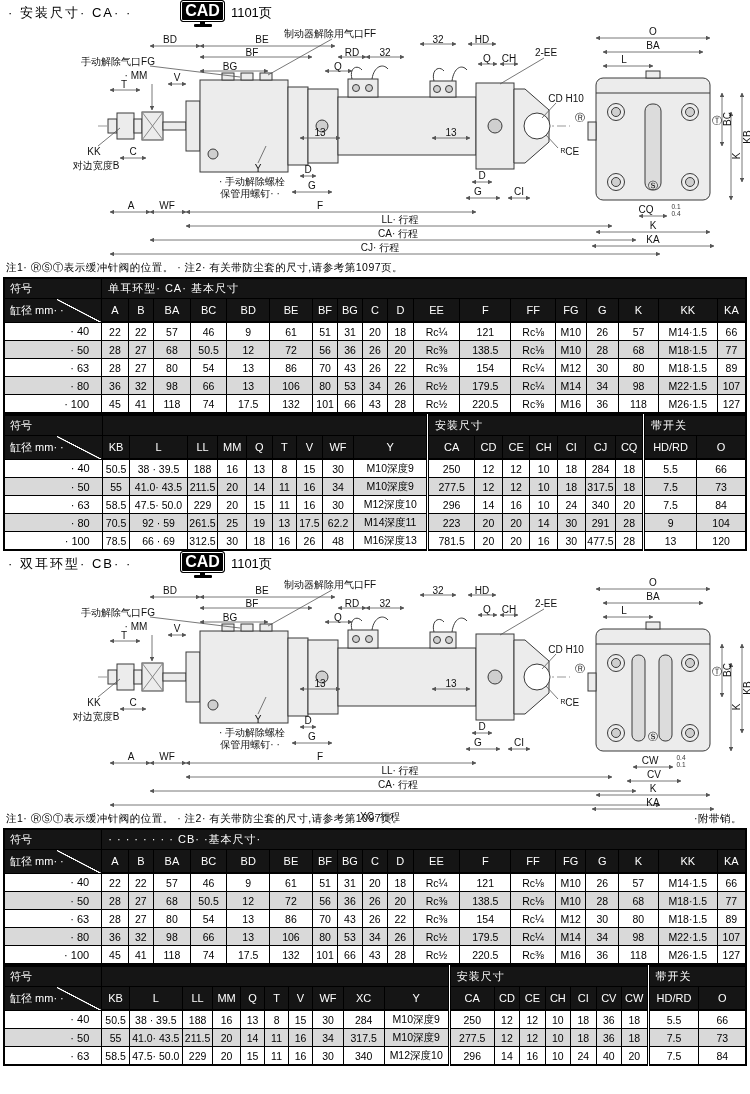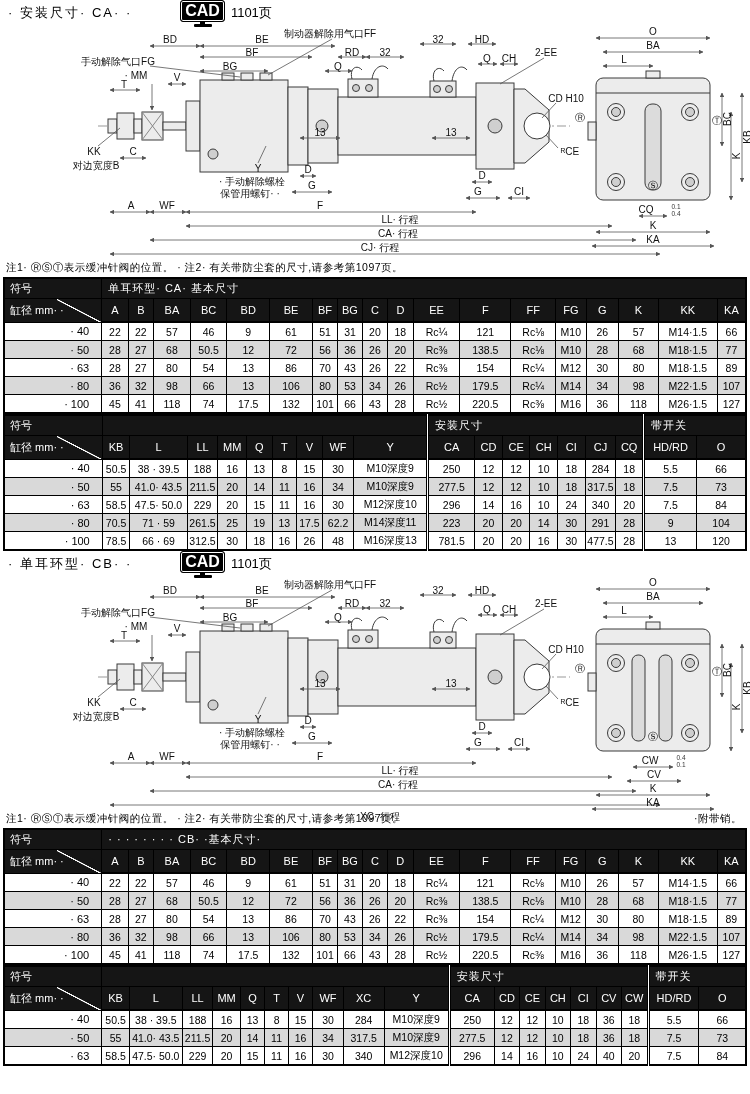--- a/index.html
+++ b/index.html
@@ -485,21 +485,21 @@
           <td>10</td>
           <td>24</td>
           <td>340</td>
           <td>20</td>
           <td class="gsep">7.5</td>
           <td>84</td>
         </tr>
         <tr>
           <td class="bore">· 80</td>
           <td>70.5</td>
-          <td>71 · 59</td>
+          <td>92 · 59</td>
           <td>261.5</td>
           <td>25</td>
           <td>19</td>
           <td>13</td>
           <td>17.5</td>
           <td>62.2</td>
           <td>M14深度11</td>
           <td class="gsep">223</td>
           <td>20</td>
           <td>20</td>
@@ -528,21 +528,21 @@
           <td>30</td>
           <td>477.5</td>
           <td>28</td>
           <td class="gsep">13</td>
           <td>120</td>
         </tr>
       </tbody>
     </table>
 
   <div class="sec-row">
-    <span>· 单耳环型· CB· ·</span>
+    <span>· 双耳环型· CB· ·</span>
     <span class="cad">
       <span class="cad-screen">CAD</span>
       <span class="cad-stand"></span>
       <span class="cad-base"></span>
     </span>
     <span class="cad-page">1101页</span>
   </div>
 
   <div class="drawing">
     <svg width="750" height="234" viewBox="0 0 750 234">

